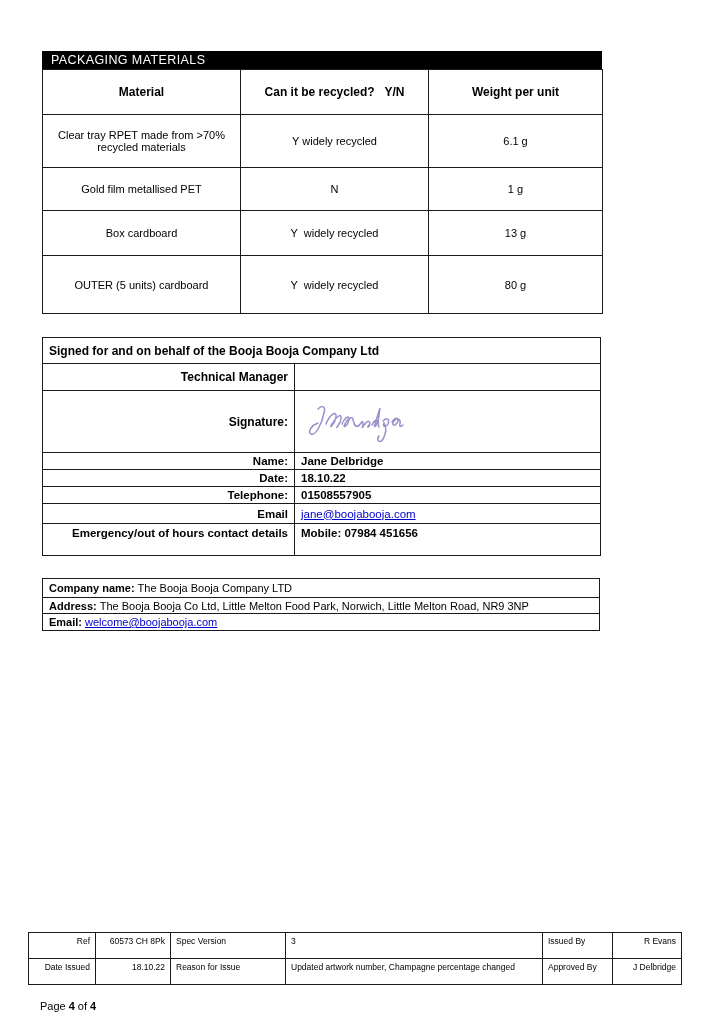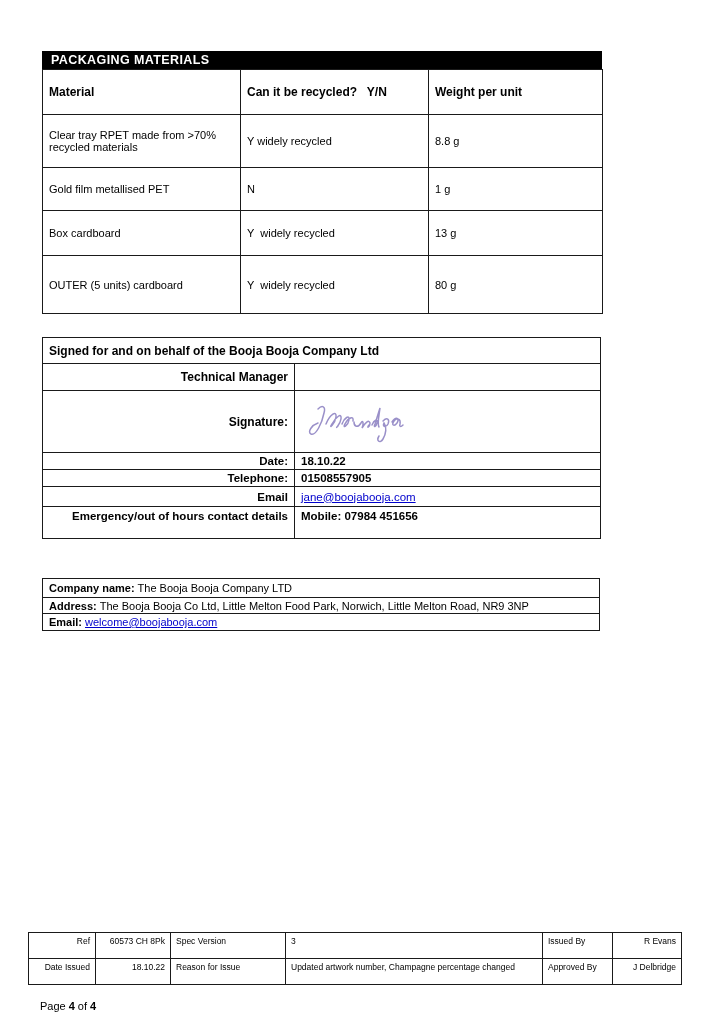--- a/index.html
+++ b/index.html
@@ -15,26 +15,26 @@
     font-family:"Liberation Sans","DejaVu Sans",sans-serif;
     color:#000;
   }
   table{border-collapse:collapse;table-layout:fixed;}
   td,th{border:1px solid var(--border);}
 
   
   .pkg{position:absolute;top:51px;left:42px;width:560px;}
   .pkg-title{
     background:var(--title_bar_bg);color:#fff;
-    height:18px;line-height:18px;font-size:12.5px;font-weight:bold;
+    height:18px;line-height:18px;font-size:12.5px;font-weight:normal;
     padding-left:9px;letter-spacing:.4px;
   }
   .pkg-table{width:560px;}
   .pkg-table th,.pkg-table td{
-    text-align:left;vertical-align:middle;white-space:pre-wrap;
+    text-align:center;vertical-align:middle;white-space:pre-wrap;
     padding:14px 6px;
   }
   .pkg-table th{font-size:12px;font-weight:bold;}
   .pkg-table td{font-size:11px;font-weight:normal;}
   .pkg-table tr.hrow{height:45px;}
   .pkg-table tr.r0{height:32px;}
   .pkg-table tr.r1{height:43px;}
   .pkg-table tr.r2{height:45px;}
   .pkg-table tr.r3{height:58px;}
 
@@ -102,21 +102,21 @@
         <tr class="hrow">
           <th>Material</th>
           <th>Can it be recycled?   Y/N</th>
           <th>Weight per unit</th>
         </tr>
       </thead>
       <tbody>
         <tr class="r0">
           <td>Clear tray RPET made from &gt;70% recycled materials</td>
           <td>Y widely recycled</td>
-          <td>8.8 g</td>
+          <td>6.1 g</td>
         </tr>
         <tr class="r1">
           <td>Gold film metallised PET</td>
           <td>N</td>
           <td>1 g</td>
         </tr>
         <tr class="r2">
           <td>Box cardboard</td>
           <td>Y  widely recycled</td>
           <td>13 g</td>
@@ -153,20 +153,24 @@
               <path d="M21 24 C25 14 32 10 31 17 C30 24 23 30 27 24 C31 17 37 12 36 19 C35 25 29 30 33 26"></path>
               <path d="M37 24 C39 18 45 14 44 20 C43 26 37 29 40 24 C43 18 49 15 48 21"></path>
               <path d="M49 22 C49 27 53 28 56 23 C58 19 59 24 57 28 C60 23 64 19 65 23 C65 27 61 29 64 25"></path>
               <path d="M67 25 C69 20 73 18 72 23 C71 27 68 28 70 24 L75 8 C74 16 72 24 74 27"></path>
               <path d="M78 21 C82 17 85 19 83 24 C81 28 77 27 79 23 C82 27 81 34 78 39 C75 44 71 41 74 36"></path>
               <path d="M87 22 C91 16 95 18 92 23 C89 27 86 25 89 21 C92 17 96 19 95 24 C94 27 96 27 98 25"></path>
             </g>
           </svg>
         </div>
       </td>
+    </tr>
+    <tr class="r-name">
+      <td class="lbl">Name:</td>
+      <td class="val">Jane Delbridge</td>
     </tr>
     <tr class="r-date">
       <td class="lbl">Date:</td>
       <td class="val">18.10.22</td>
     </tr>
     <tr class="r-tel">
       <td class="lbl">Telephone:</td>
       <td class="val">01508557905</td>
     </tr>
     <tr class="r-mail">

